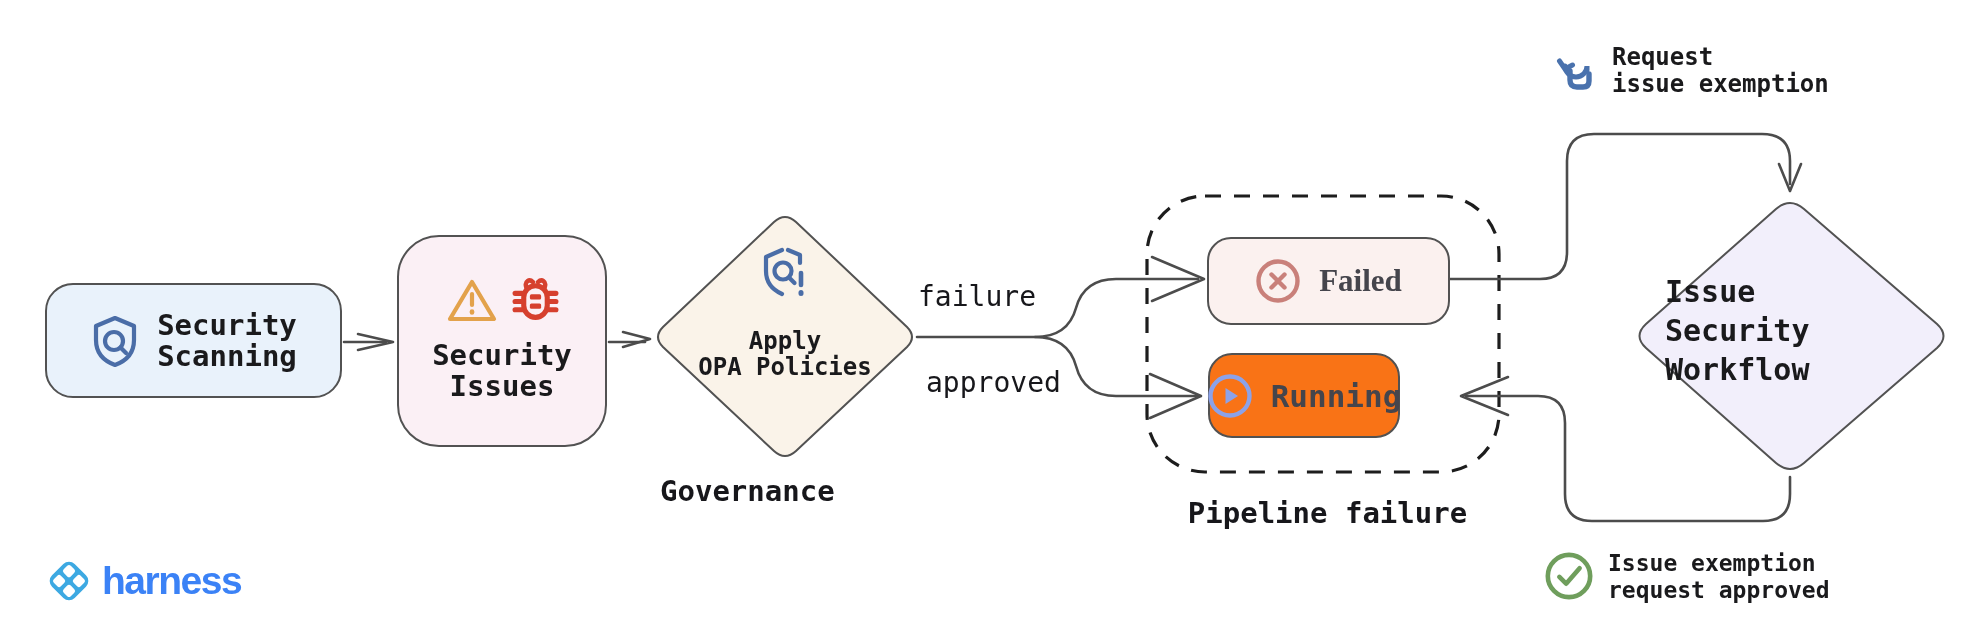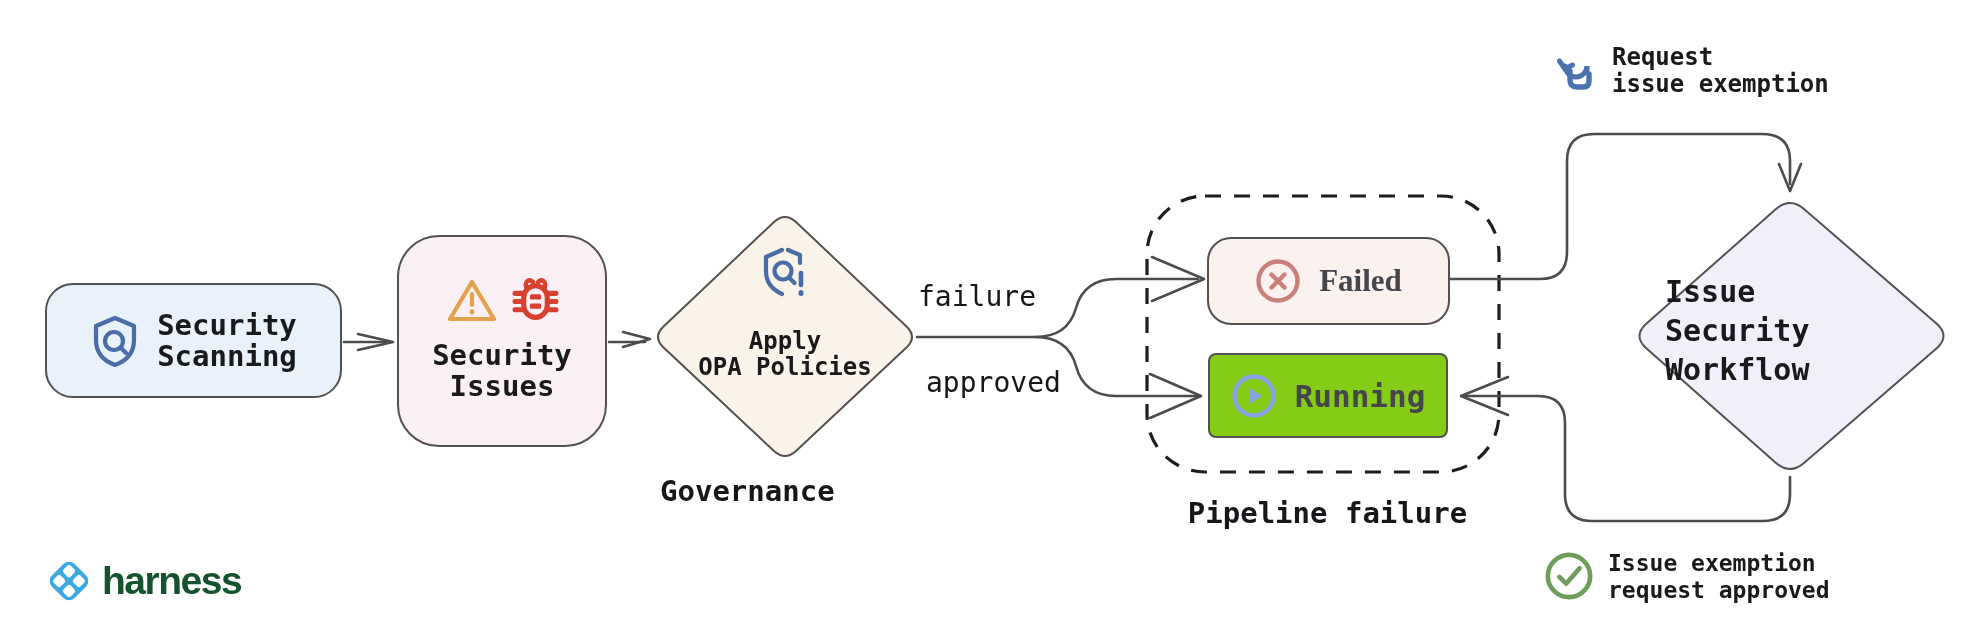--- a/index.html
+++ b/index.html
@@ -21,41 +21,41 @@
   .d1content{left:665px;top:246px;width:240px;display:flex;flex-direction:column;
              align-items:center;gap:24px;}
   .d1content .nlbl{font-size:24px;line-height:26px;}
   .caption{font-weight:700;font-size:29px;color:#17171b;}
   .governance{left:660px;top:474px;width:250px;text-align:left;}
   .edgelbl{font-weight:400;font-size:28px;color:#17171b;}
   .failurelbl{left:918px;top:280px;}
   .successlbl{left:926px;top:366px;}
   .failed{left:1207px;top:237px;width:243px;height:88px;background:#fbf1ef;
           border-radius:24px;gap:18px;font-family:Liberation Serif, serif;}
-  .running{left:1208px;top:353px;width:240px;height:85px;background:#84cc16;
-           border-radius:8px;gap:18px;}
+  .running{left:1208px;top:353px;width:192px;height:85px;background:#f97316;
+           border-radius:24px;gap:18px;}
   .statuslbl{font-weight:600;font-size:31px;color:#45454c;}
   .pipelinestatus{left:1155px;top:496px;width:345px;text-align:center;}
   .d2content{left:1665px;top:272px;width:250px;text-align:left;
              font-weight:600;font-size:30px;line-height:39px;}
   .d2content .ln{display:block;}
   .sidelabel{position:absolute;display:flex;align-items:flex-start;}
   .request{left:1555px;top:44px;gap:14px;}
   .approved{left:1543px;top:550px;gap:13px;}
   .sidelabel .txt{font-weight:600;font-size:24px;line-height:27px;}
   .approved .txt{font-size:23px;}
   .sidelabel .txt .ln{display:block;white-space:nowrap;}
   .brand{left:46px;top:558px;display:flex;align-items:center;gap:10px;}
   .hmark{width:46px;height:46px;position:relative;}
   .hdiamond{position:absolute;left:7px;top:7px;width:32px;height:32px;background:#3da9e2;
             border-radius:8px;transform:rotate(45deg);}
   .hcell{position:absolute;width:10px;height:10px;background:#ffffff;border-radius:2.5px;}
   .hc1{left:4px;top:4px;} .hc2{left:18px;top:4px;} .hc3{left:4px;top:18px;} .hc4{left:18px;top:18px;}
   .hword{font-family:"Liberation Sans",sans-serif;font-weight:700;font-size:39px;
-         letter-spacing:-1.5px;color:#14532d;line-height:46px;text-align:right;}
+         letter-spacing:-1.5px;color:#3b82f6;line-height:46px;text-align:right;}
 </style>
 </head>
 <body>
 
 <div class="canvas">
 
   <svg class="wires" width="1980" height="634" viewBox="0 0 1980 634">
 
     <path d="M774,222 L663,327 Q653,337 663,347 L774,451 Q785,461 796,451 L907,347 Q917,337 907,327 L796,222 Q785,212 774,222 Z" fill="#faf3e9" stroke="#525252" stroke-width="2"></path>
     <path d="M1776,209 L1646,324 Q1633,336 1646,348 L1776,463 Q1790,475 1804,463 L1937,348 Q1950,336 1937,324 L1804,209 Q1790,197 1776,209 Z" fill="#f2effb" stroke="#525252" stroke-width="2"></path>

